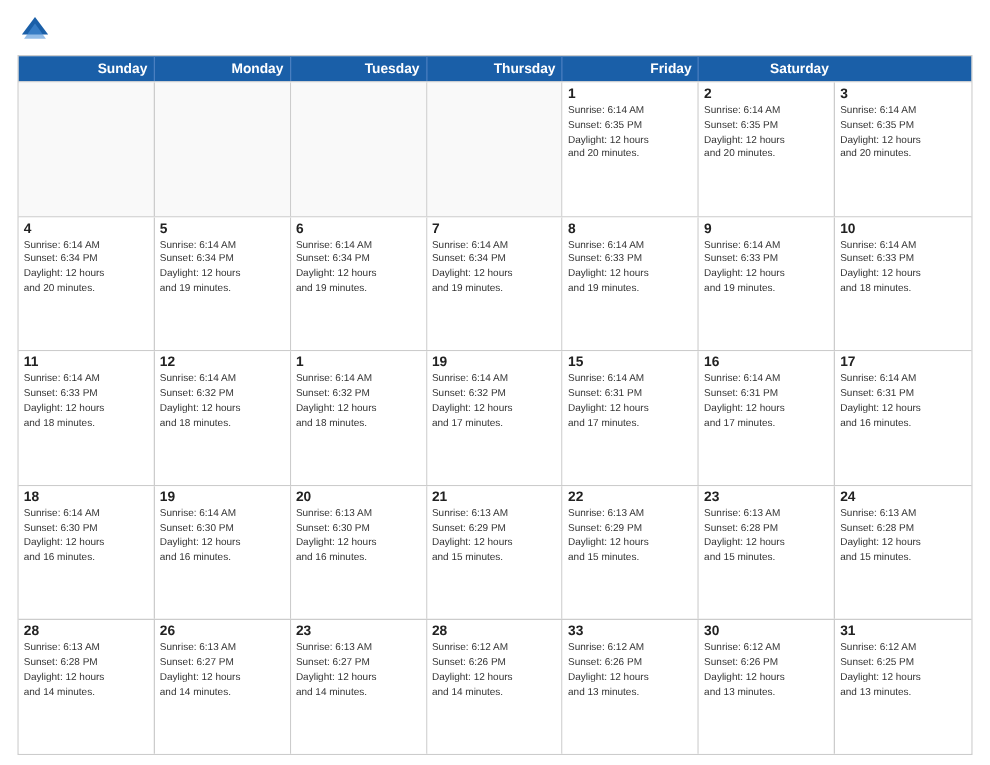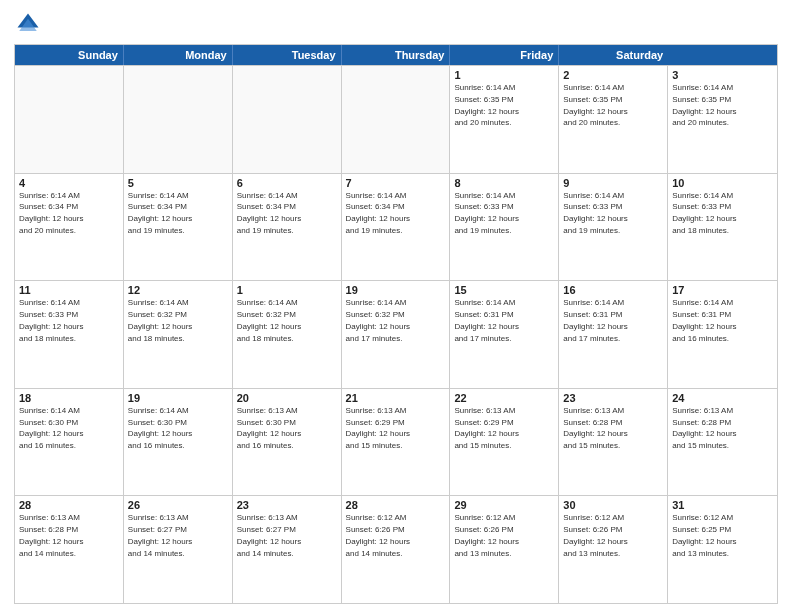--- a/index.html
+++ b/index.html
@@ -259,21 +259,21 @@
 Daylight: 12 hours
 and 14 minutes.</span></div>
           <div class="cal-cell filled"><span class="day-num">23</span><span class="cell-text" style="white-space: pre-line;">Sunrise: 6:13 AM
 Sunset: 6:27 PM
 Daylight: 12 hours
 and 14 minutes.</span></div>
           <div class="cal-cell filled"><span class="day-num">28</span><span class="cell-text" style="white-space: pre-line;">Sunrise: 6:12 AM
 Sunset: 6:26 PM
 Daylight: 12 hours
 and 14 minutes.</span></div>
-          <div class="cal-cell filled"><span class="day-num">29</span><span class="cell-text" style="white-space: pre-line;">Sunrise: 6:12 AM
+          <div class="cal-cell filled"><span class="day-num">33</span><span class="cell-text" style="white-space: pre-line;">Sunrise: 6:12 AM
 Sunset: 6:26 PM
 Daylight: 12 hours
 and 13 minutes.</span></div>
           <div class="cal-cell filled"><span class="day-num">30</span><span class="cell-text" style="white-space: pre-line;">Sunrise: 6:12 AM
 Sunset: 6:26 PM
 Daylight: 12 hours
 and 13 minutes.</span></div>
           <div class="cal-cell filled"><span class="day-num">31</span><span class="cell-text" style="white-space: pre-line;">Sunrise: 6:12 AM
 Sunset: 6:25 PM
 Daylight: 12 hours

